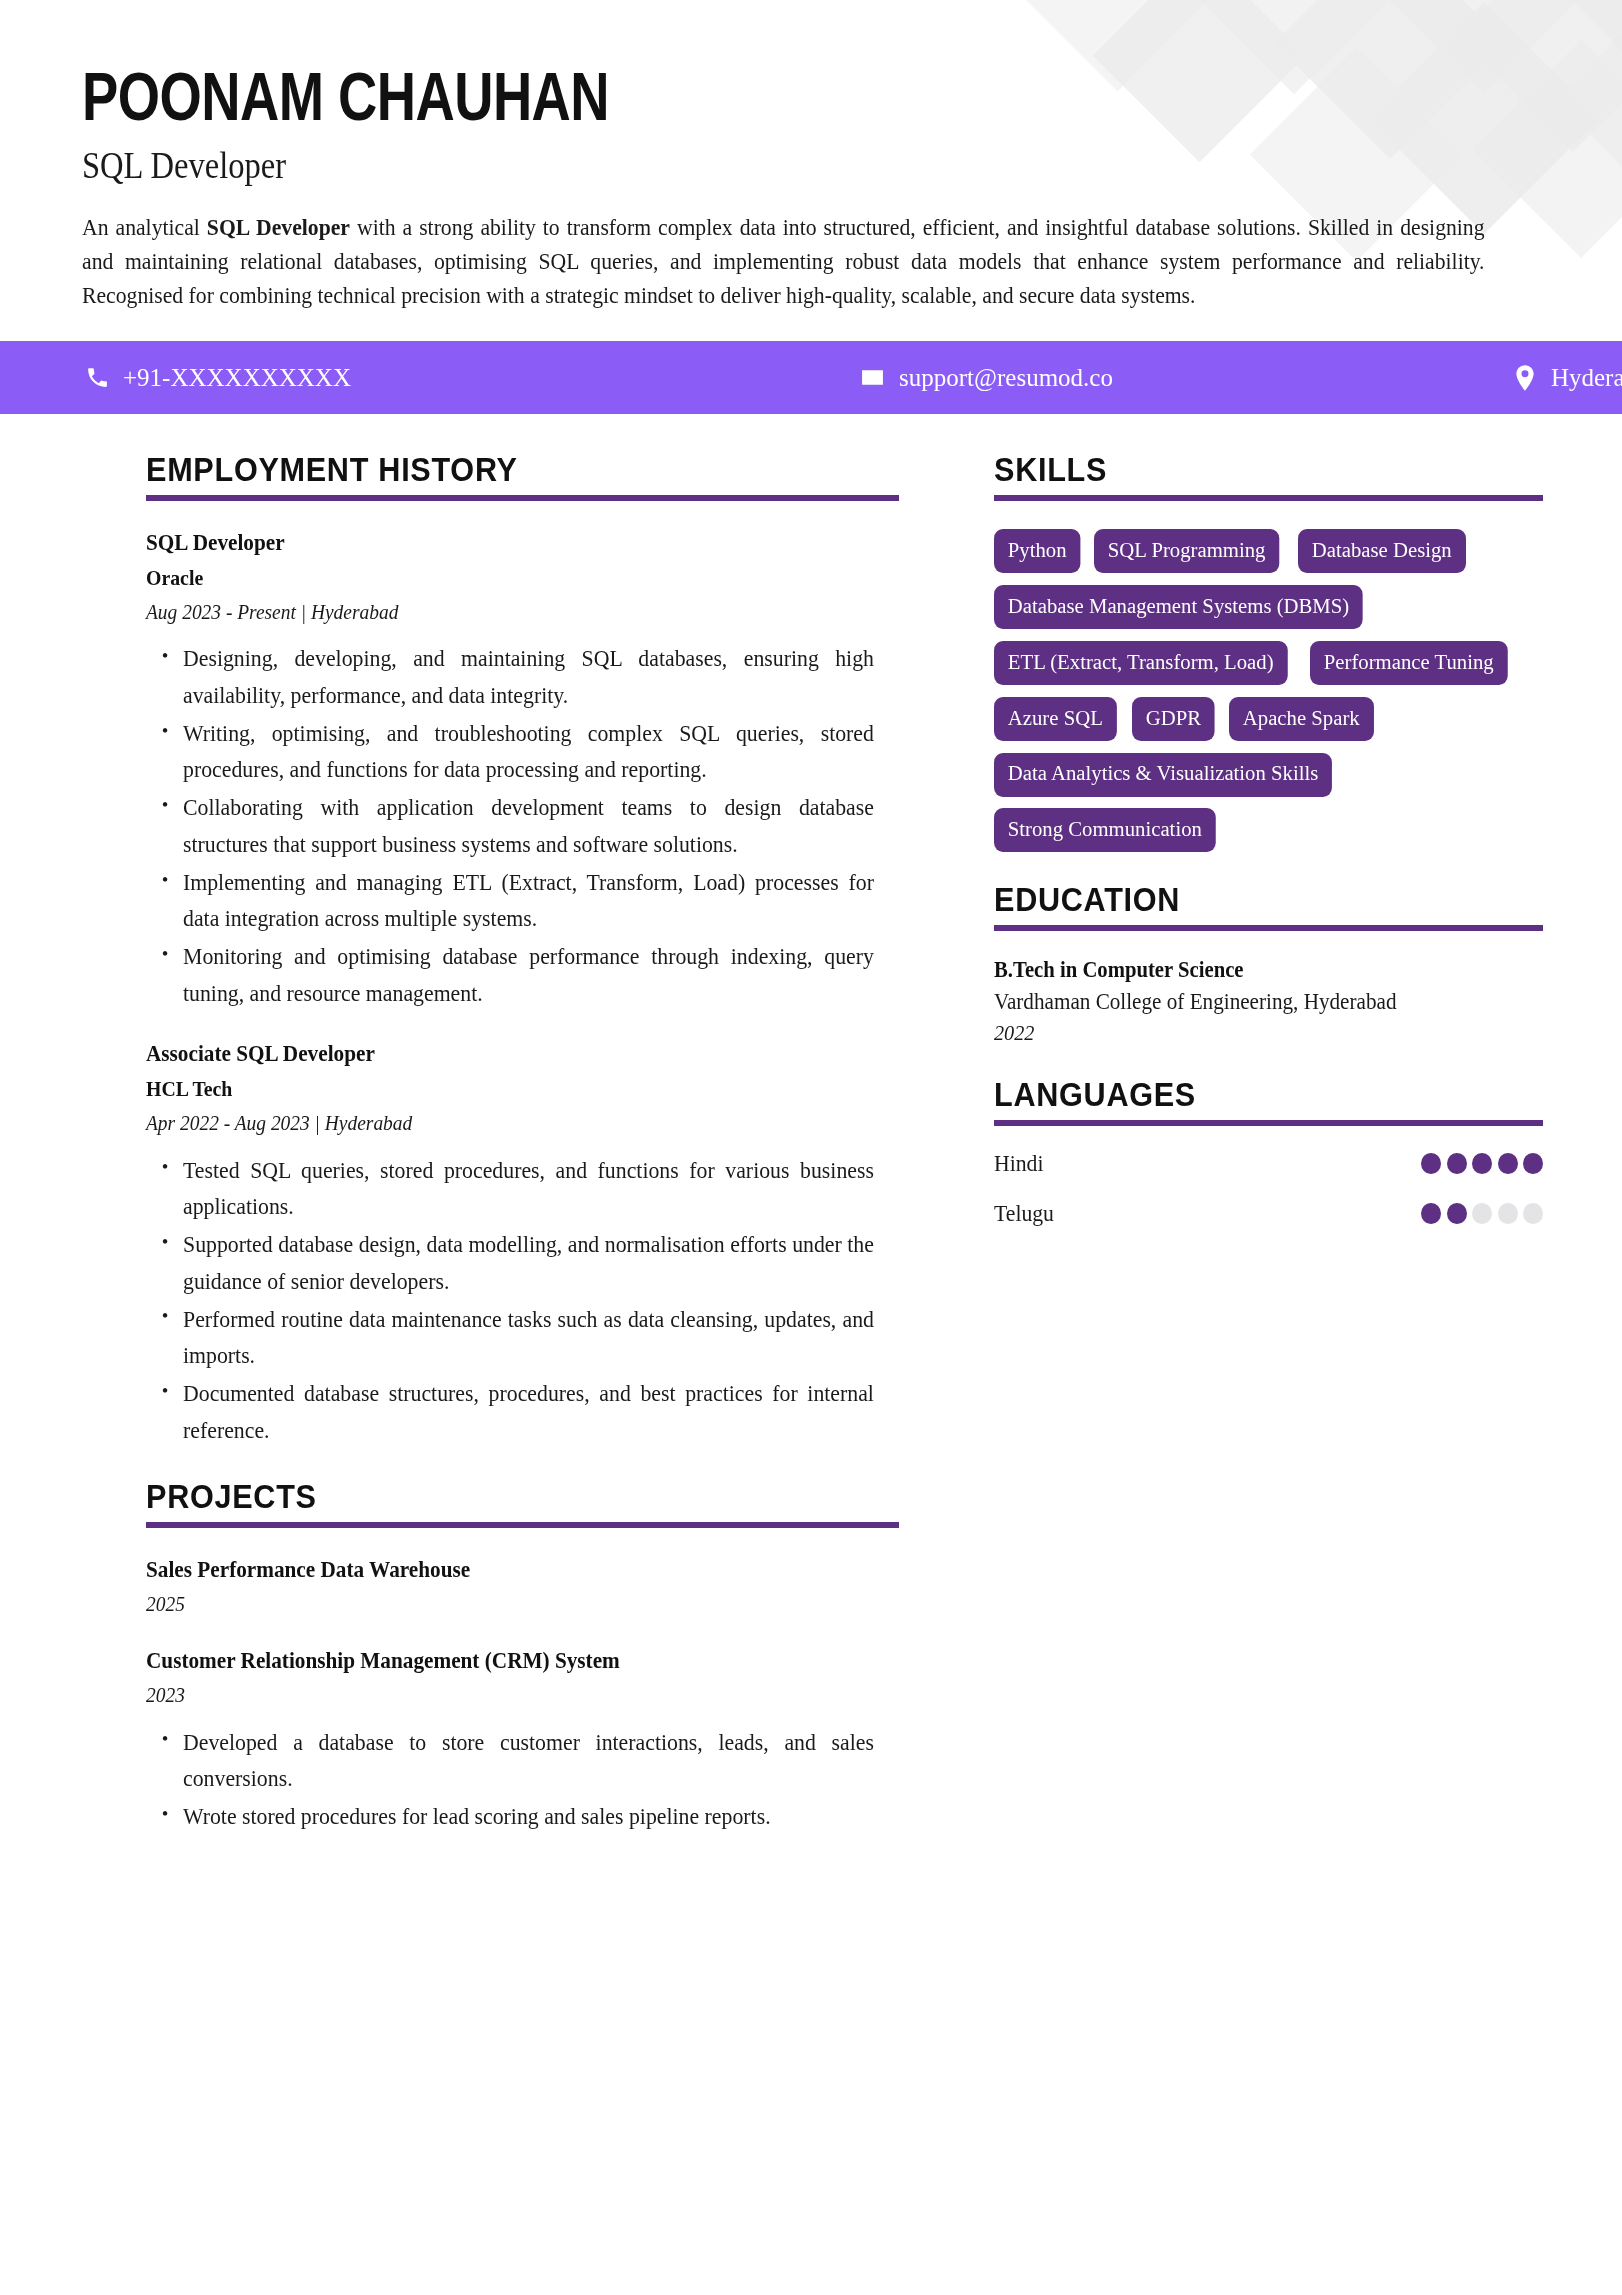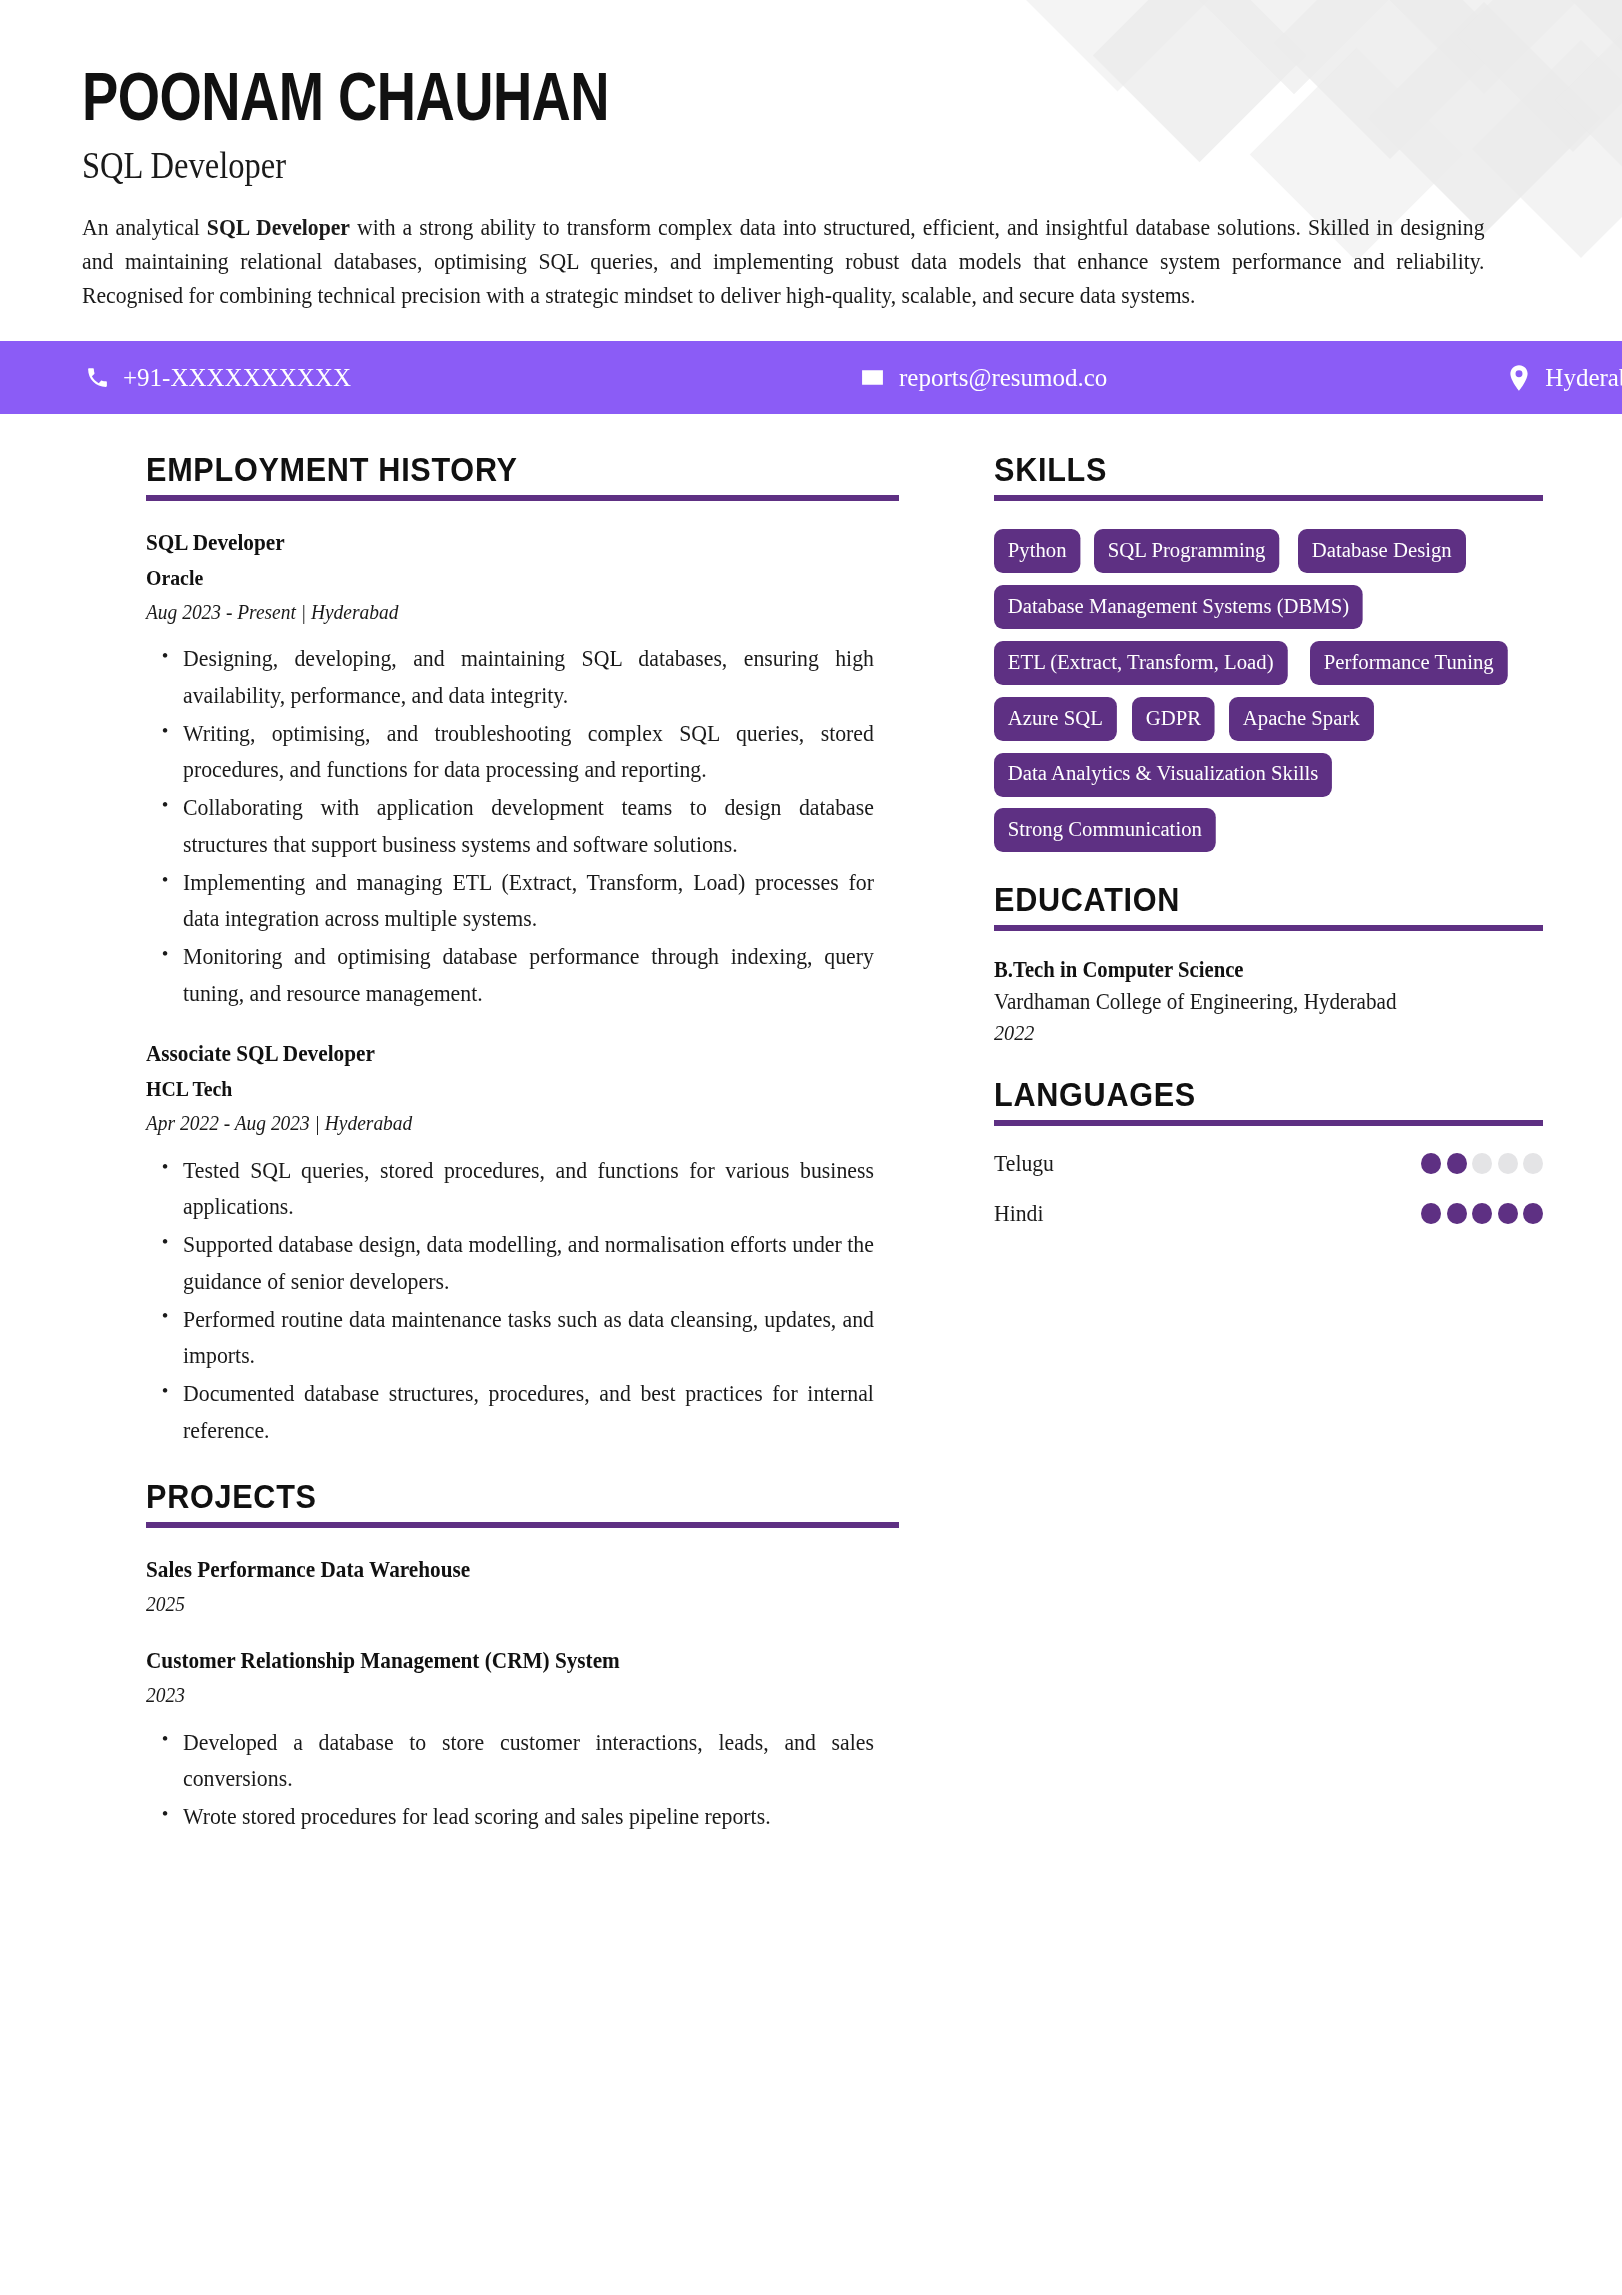--- a/index.html
+++ b/index.html
@@ -299,21 +299,21 @@
           </svg>
       </span>
       <span>+91-XXXXXXXXXX</span>
     </div>
     <div class="contact-item ci-mail">
       <span class="glyph">
         <svg width="25" height="25" viewBox="0 0 24 24" fill="#ffffff">
             <path d="M2 5h20v14H2V5zm10 7.2L3.4 6.4h17.2L12 12.2z"></path>
           </svg>
       </span>
-      <span>reports@resumod.co</span>
+      <span>support@resumod.co</span>
     </div>
     <div class="contact-item ci-loc">
       <span class="glyph">
         <svg width="22" height="26" viewBox="0 0 24 28" fill="#ffffff">
             <path d="M12 0C6.8 0 2.6 4.2 2.6 9.4 2.6 16.5 12 28 12 28s9.4-11.5 9.4-18.6C21.4 4.2 17.2 0 12 0zm0 13.2a3.8 3.8 0 1 1 0-7.6 3.8 3.8 0 0 1 0 7.6z"></path>
           </svg>
       </span>
       <span>Hyderabad, India</span>
     </div>
   </div>
@@ -403,38 +403,38 @@
               <div class="edu-year">2022</div>
             </div>
           </div>
       </div>
 
       <div class="sec">
         <div class="sec-title">LANGUAGES</div>
         <div class="sec-rule"></div>
         <div class="langs">
             <div class="lang-row">
+              <span class="lang-name">Hindi</span>
+              <span class="lang-dots">
+                <span class="dot on"></span>
+                <span class="dot on"></span>
+                <span class="dot on"></span>
+                <span class="dot on"></span>
+                <span class="dot on"></span>
+              </span>
+            </div>
+            <div class="lang-row">
               <span class="lang-name">Telugu</span>
               <span class="lang-dots">
                 <span class="dot on"></span>
                 <span class="dot on"></span>
                 <span class="dot"></span>
                 <span class="dot"></span>
                 <span class="dot"></span>
               </span>
             </div>
-            <div class="lang-row">
-              <span class="lang-name">Hindi</span>
-              <span class="lang-dots">
-                <span class="dot on"></span>
-                <span class="dot on"></span>
-                <span class="dot on"></span>
-                <span class="dot on"></span>
-                <span class="dot on"></span>
-              </span>
-            </div>
           </div>
       </div>
 
     </div>
   </div>
 </div>
 
 
 </body></html>

